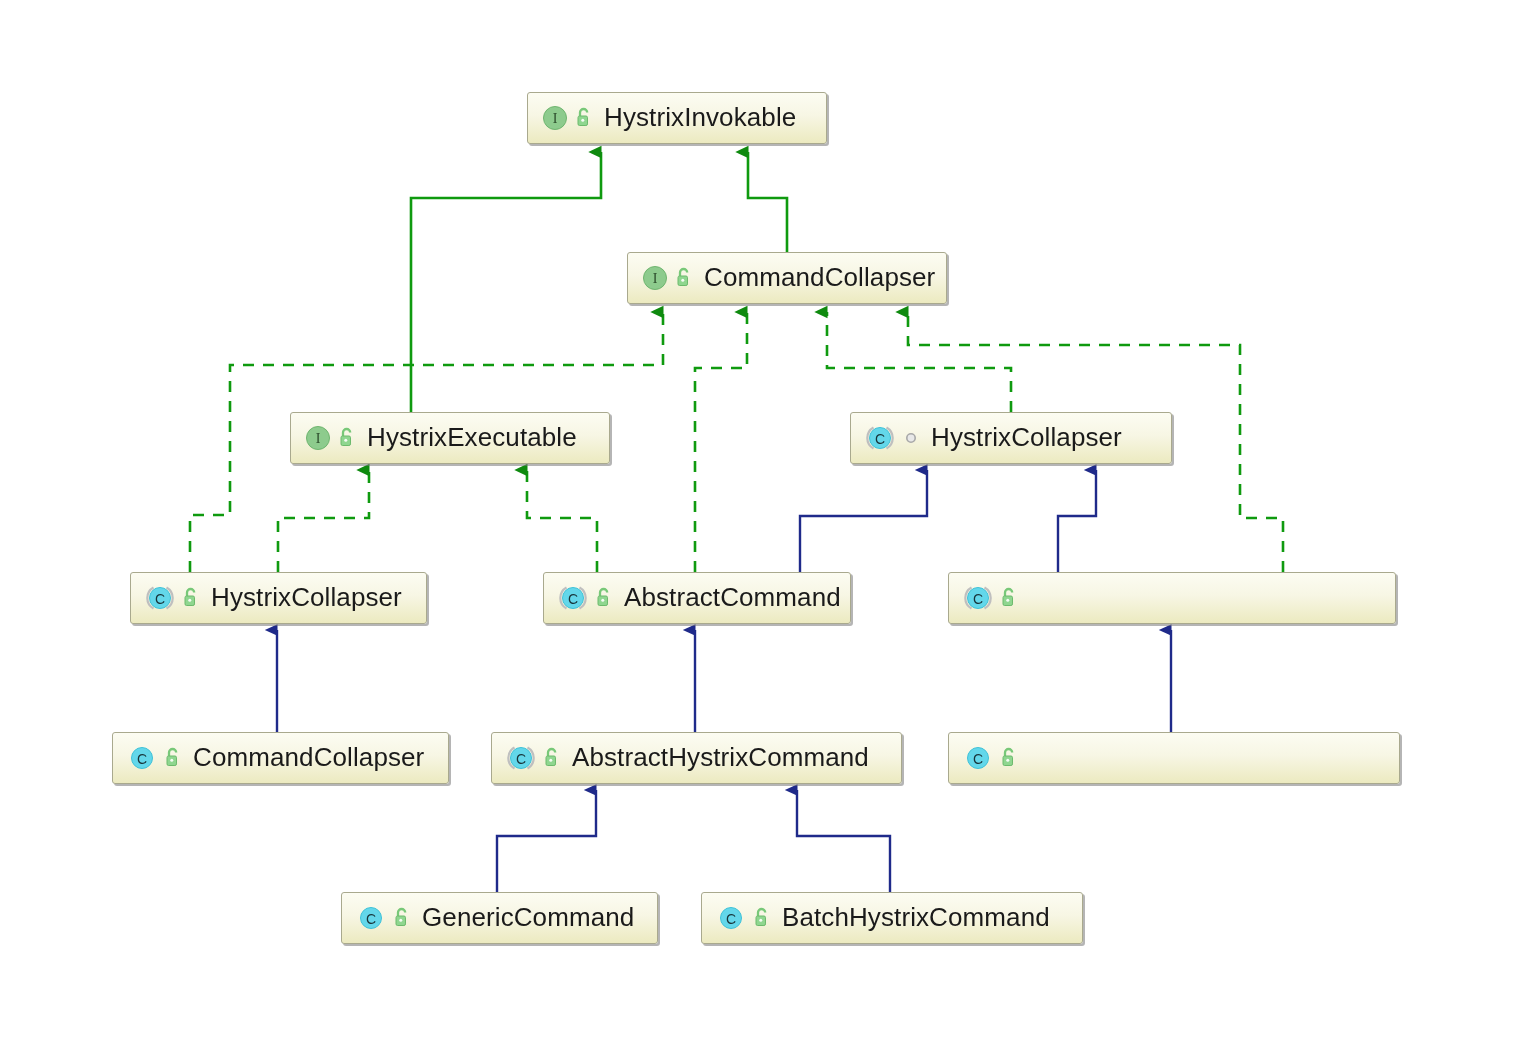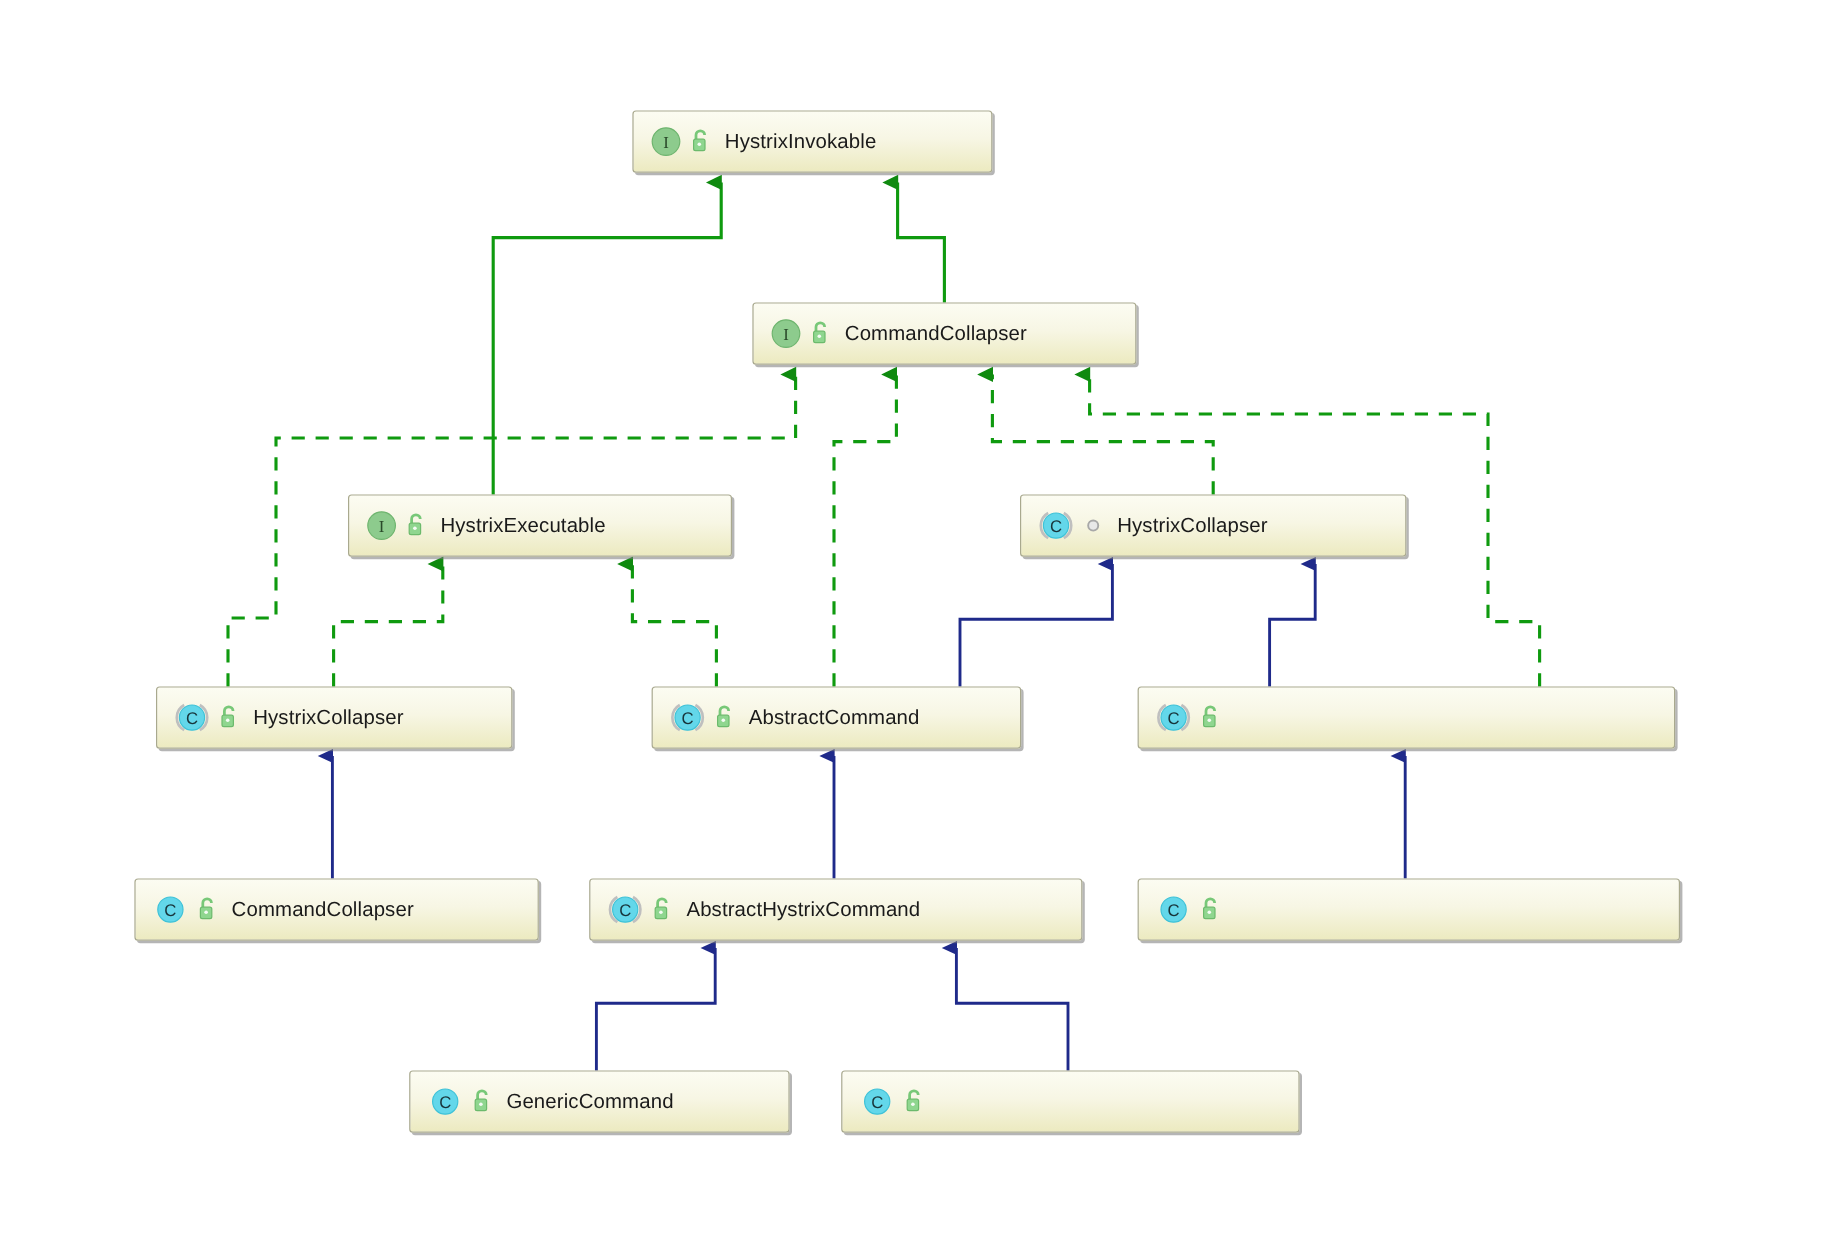--- a/index.html
+++ b/index.html
@@ -27,21 +27,21 @@
     border: 1px solid #a9a98e;
     border-radius: 3px;
     background: linear-gradient(to bottom, #fcfcf2 0%, #f7f6e4 45%, #eceac0 100%);
     box-shadow: 2px 2px 0 rgba(120,120,120,0.55);
     display: flex;
     align-items: center;
     padding: 0 14px;
     white-space: nowrap;
   }
   .node-label {
-    font-size: 17px;
+    font-size: 26px;
     color: #1a1a1a;
     letter-spacing: 0.1px;
     line-height: 1;
     padding-bottom: 2px;
   }
   .icon-type {
     flex: 0 0 auto;
     margin-right: 6px;
     display: inline-flex;
     align-items: center;
@@ -276,15 +276,16 @@
             <text x="15" y="18.5" text-anchor="middle" font-family="Liberation Sans, sans-serif" font-size="14" fill="#18343a">C</text>
           </svg>
         </span>
         <span class="icon-vis">
           <svg width="20" height="22" viewBox="0 0 20 22">
             <path d="M6,9 L6,5.6 A3.6,3.6 0 0 1 13.2,5.6" fill="none" stroke="#78c878" stroke-width="2.3"></path>
             <rect x="4" y="9" width="9.5" height="9.5" rx="1.6" fill="#8fd68f" stroke="#6cba6c" stroke-width="1"></rect>
             <circle cx="8.75" cy="13.2" r="1.5" fill="#ffffff" opacity="0.9"></circle>
           </svg>
         </span>
+        <span class="node-label">BatchHystrixCommand</span>
       </div>
     </div>
 </div>
 
 </body></html>

